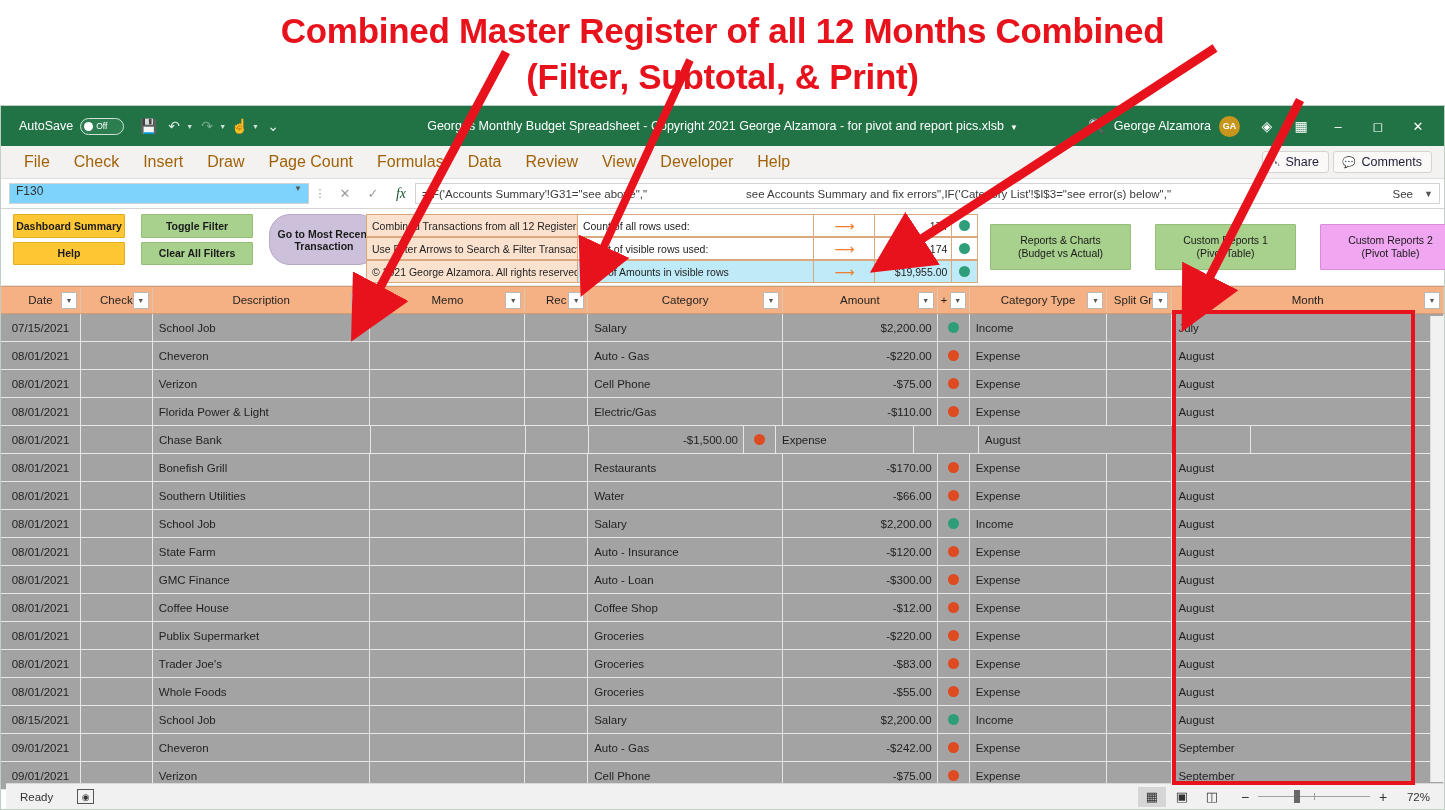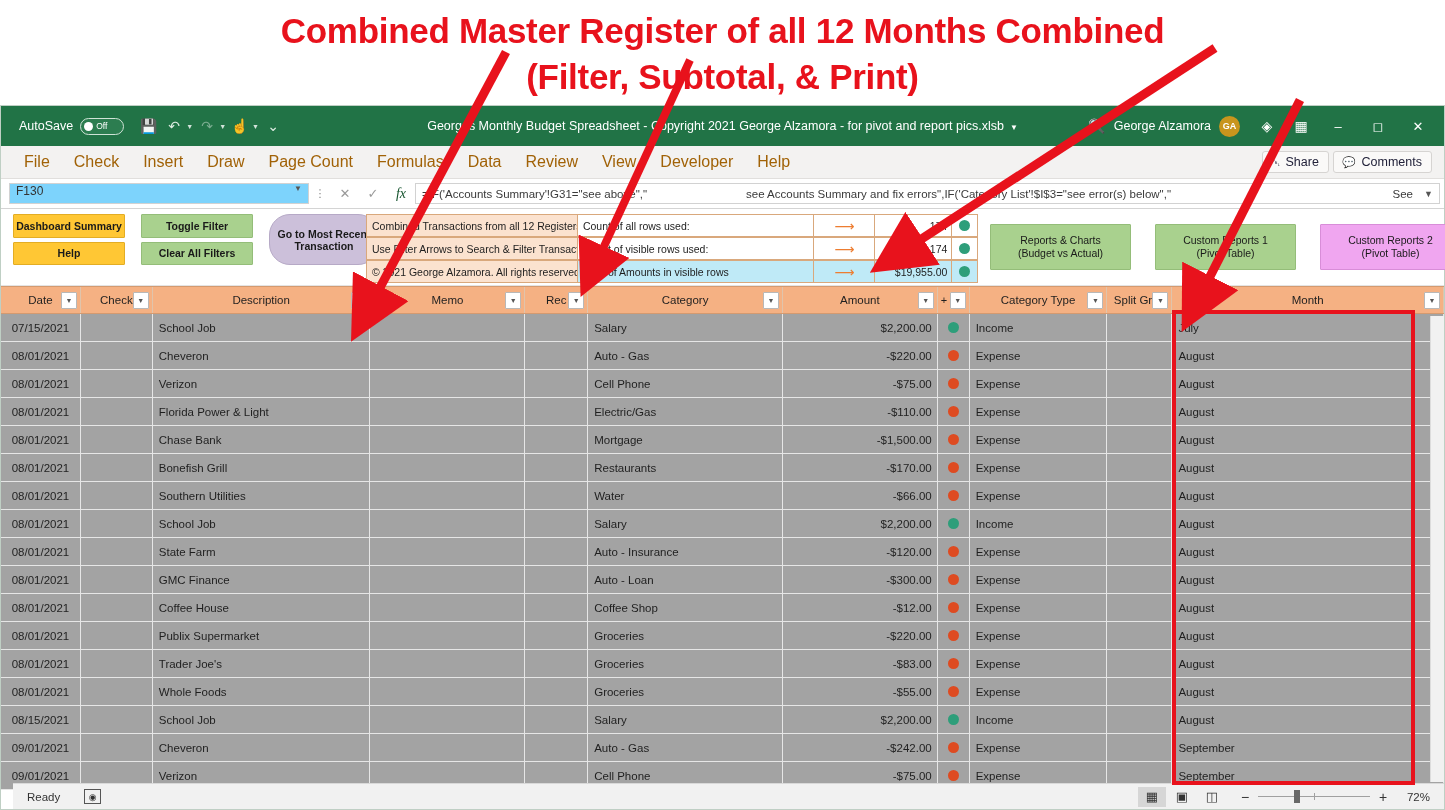--- a/index.html
+++ b/index.html
@@ -226,21 +226,21 @@
   .c-month  { width: 272px; }
 
   
   .vscroll {
     position: absolute; right: 0; top: 210px; width: 14px; bottom: 27px;
     background: #f1f1f1; border-left: 1px solid #dcdcdc;
   }
 
   
   .statusbar {
-    position: absolute; left: 12px; right: 0; bottom: 0; height: 26px;
+    position: absolute; left: 5px; right: 0; bottom: 0; height: 26px;
     background: #f1f1f1; border-top: 1px solid #d9d9d9;
     display: flex; align-items: center; font-size: 11.5px; color: #333;
   }
   .sb-ready { margin-left: 14px; }
   .sb-rec-icon {
     margin-left: 24px; width: 17px; height: 15px; border: 1px solid #555;
     display: flex; align-items: center; justify-content: center; font-size: 9px; color: #333;
     position: relative;
   }
   .sb-right { margin-left: auto; display: flex; align-items: center; padding-right: 14px; gap: 2px; }
@@ -525,21 +525,20 @@
           <div class="gcell c-ctype">Expense</div>
           <div class="gcell c-split"></div>
           <div class="gcell c-month">August</div>
         </div>
         <div class="grow">
           <div class="gcell c-date">08/01/2021</div>
           <div class="gcell c-check"></div>
           <div class="gcell c-desc">Chase Bank</div>
           <div class="gcell c-memo"></div>
           <div class="gcell c-rec"></div>
-          <div class="gcell c-cat">Mortgage</div>
           <div class="gcell c-amt num">-$1,500.00</div>
           <div class="gcell c-flag dotc">
             <span class="dot dot-red"></span>
           </div>
           <div class="gcell c-ctype">Expense</div>
           <div class="gcell c-split"></div>
           <div class="gcell c-month">August</div>
         </div>
         <div class="grow">
           <div class="gcell c-date">08/01/2021</div>

